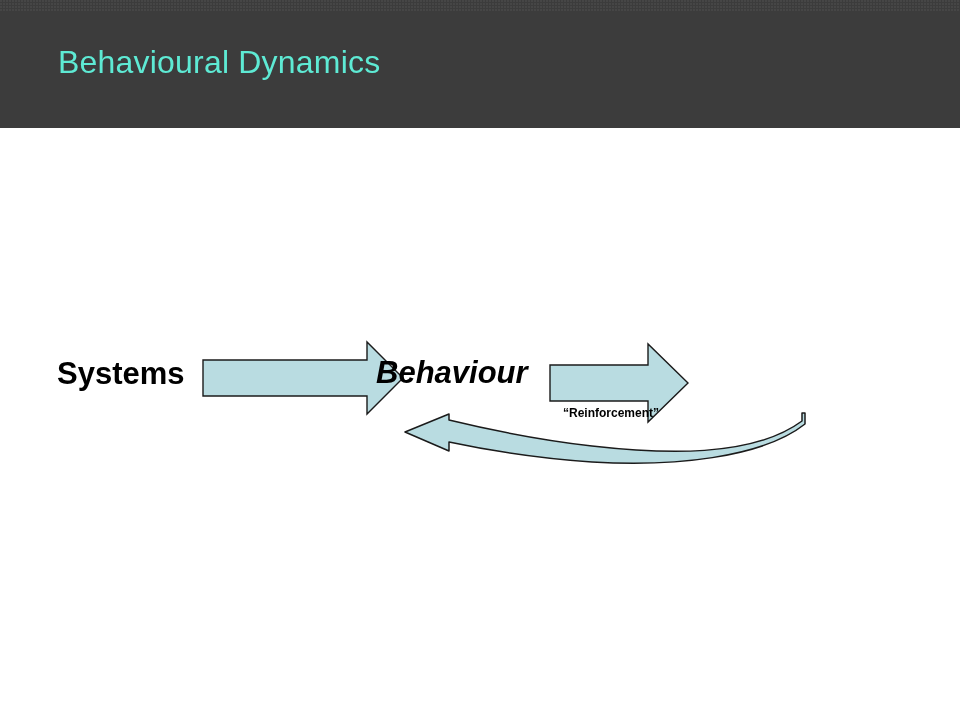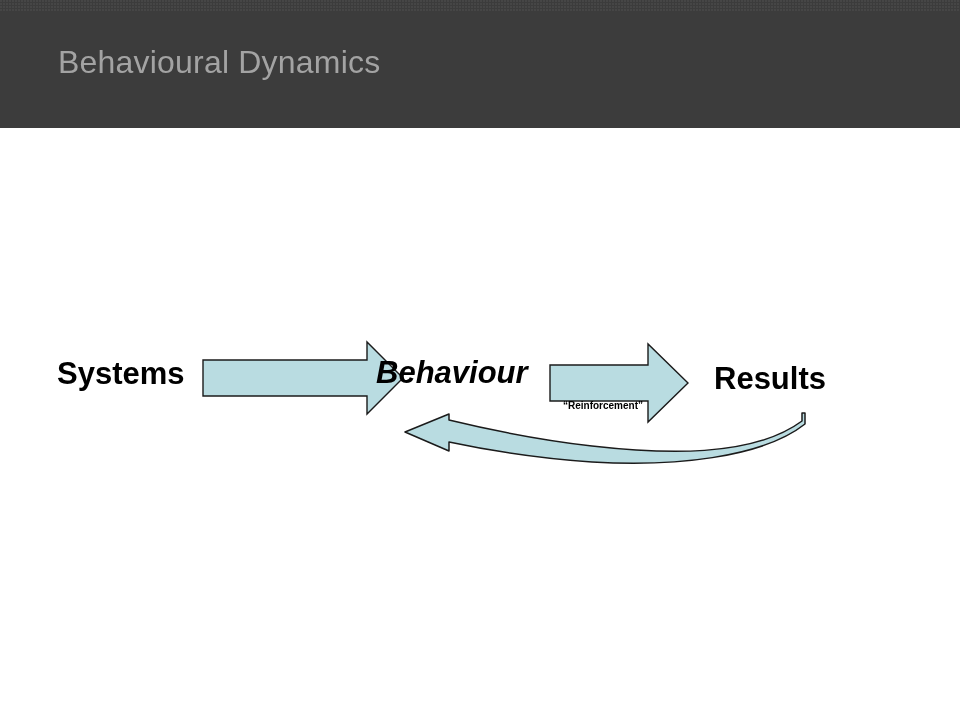--- a/index.html
+++ b/index.html
@@ -47,21 +47,21 @@
     opacity: 0.9;
   }
   #slide-title {
     position: absolute;
     left: 58px;
     top: 44px;
     font-family: "Liberation Sans", sans-serif;
     font-size: 32px;
     font-weight: 400;
     letter-spacing: 0.2px;
-    color: #a3a3a3;
+    color: #5eead4;
     white-space: nowrap;
   }
 
   
   #diagram {
     position: absolute;
     left: 0;
     top: 128px;
     width: 960px;
     height: 592px;
@@ -95,22 +95,22 @@
     font-size: 31px;
     font-style: italic;
   }
   #label-results {
     left: 702px;
     top: 235px;
     font-size: 31px;
   }
   #label-reinforcement {
     left: 551px;
-    top: 273px;
-    font-size: 10px;
+    top: 279px;
+    font-size: 12px;
     font-weight: bold;
     letter-spacing: 0px;
     text-align: right;
   }
 </style>
 </head>
 <body>
 
 <div id="slide">
 
@@ -145,18 +145,17 @@
             C 660,339 750,330 793,296
             L 793,285
             Z" fill="#b9dce1" stroke="#1b1b1b" stroke-width="1.5" stroke-linejoin="round"></path>
       </g>
     </svg>
 
     <div class="node-label" id="label-systems">Systems</div>
 
     <div class="node-label" id="label-behaviour">Behaviour</div>
 
-    <div class="node-label" id="label-results">Results</div>
 
     <div class="node-label" id="label-reinforcement">“Reinforcement”</div>
 
   </div>
 </div>
 
 </body></html>

